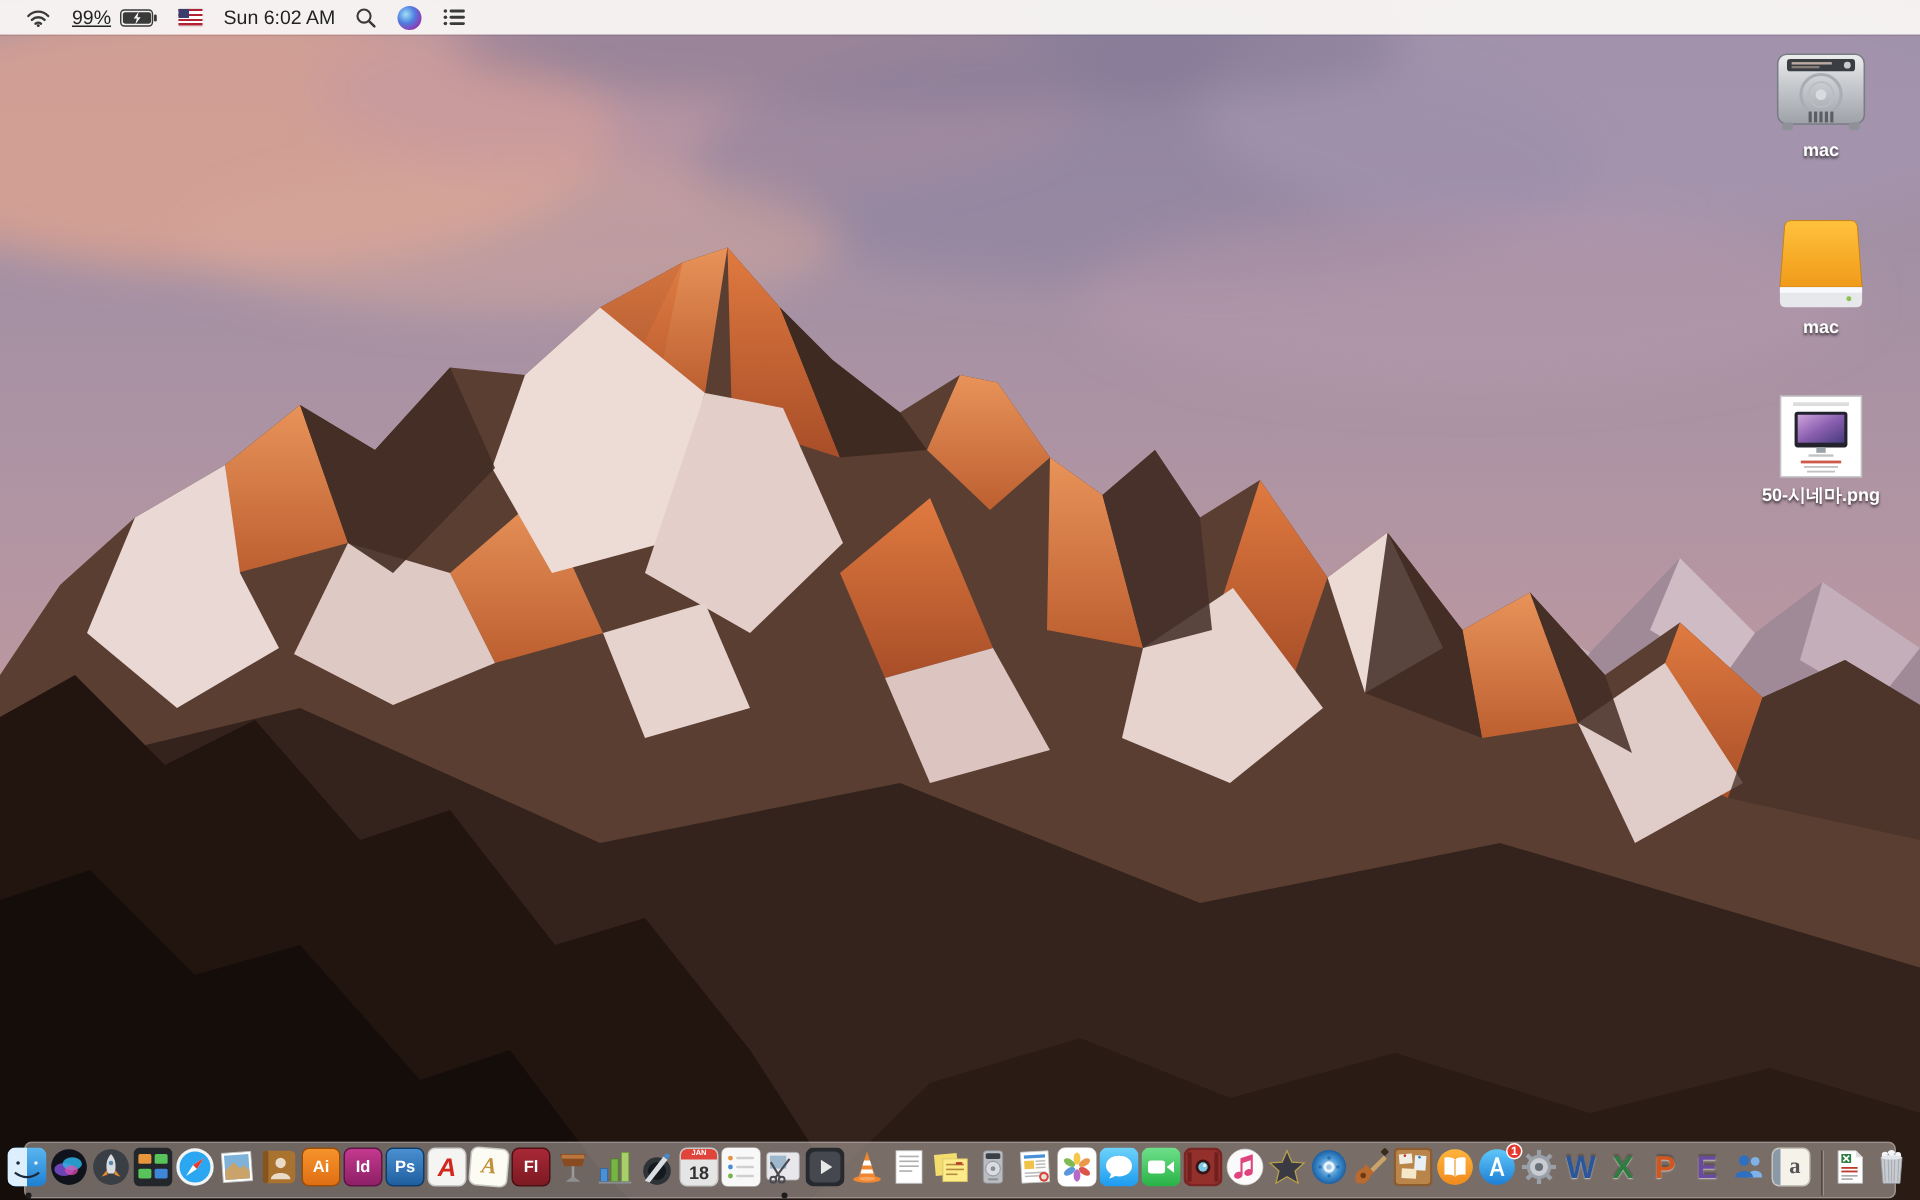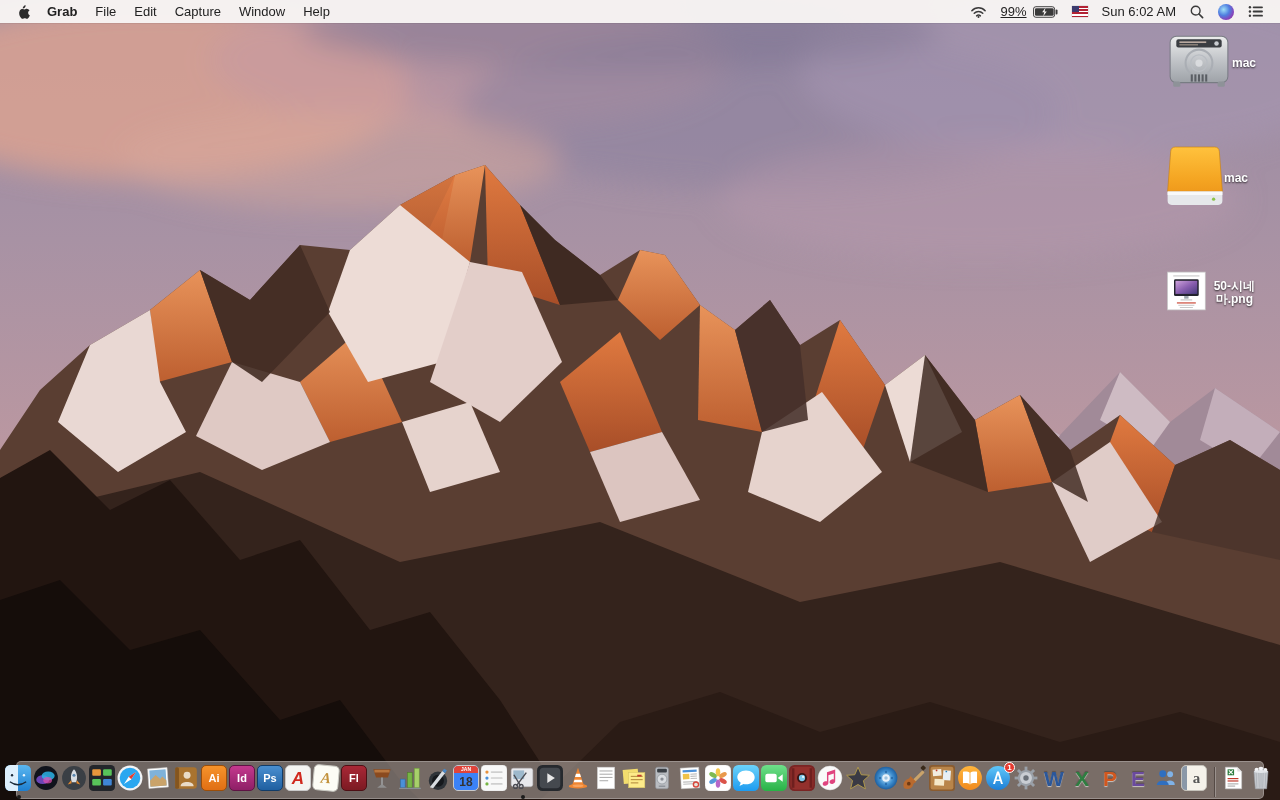--- a/index.html
+++ b/index.html
@@ -23,21 +23,21 @@
   .mb-right .mb-item { padding:0 7px; }
   .flag { width:16px; height:11px; position:relative;
     background:repeating-linear-gradient(180deg,#b22234 0 .85px,#b22234 .8px 1.6px,#fff 1.6px 3.2px);
     background:repeating-linear-gradient(180deg,#b22234 0 1.6px,#fff 1.6px 3.2px);
     box-shadow:0 0 1px rgba(0,0,0,.4); }
   .flag::before { content:""; position:absolute; left:0; top:0; width:7px; height:6px; background:#3c3b6e; }
   .siri-orb { width:16px; height:16px; border-radius:50%;
     background:radial-gradient(circle at 35% 35%, #9fe0f7 0%, #4f7fe0 40%, #8a3fb8 72%, #141a36 100%); }
 
   
-  .desktop-icon { position:absolute; width:96px; display:flex; flex-direction:row;
+  .desktop-icon { position:absolute; width:96px; display:flex; flex-direction:column;
     align-items:center; z-index:10; cursor:default; }
   .desktop-icon .dlabel { margin-top:4px; font-size:12px; font-weight:bold; color:#fff;
     text-shadow:0 1px 2px rgba(0,0,0,.75); text-align:center; line-height:1.1; }
   .di-hd1 { top:34px;  left:1166px; }
   .di-hd2 { top:146px; left:1166px; }
   .di-file{ top:262px; left:1166px; }
 
   
   .dock { position:absolute; left:16px; right:16px; bottom:1px; height:38px; z-index:60;
     background:rgba(186,176,171,0.55); border:1px solid rgba(255,255,255,0.25);
@@ -65,21 +65,21 @@
   .di-acrobat .di-glyph { color:#d0281e; font-size:17px; font-style:italic; }
   .di-font-doc   { background:#fcfcf5; border:1px solid #c9c9c2; transform:rotate(5deg); }
   .di-font-doc .di-glyph { color:#c2913a; font-family:"Liberation Serif","DejaVu Serif",serif;
     font-style:italic; font-size:15px; }
   .di-word .di-glyph, .di-excel .di-glyph, .di-powerpoint .di-glyph, .di-entourage .di-glyph {
     font-size:21px; text-shadow:0 1px 1px rgba(255,255,255,.6), 0 -1px 1px rgba(0,0,0,.25); }
   .di-word .di-glyph { color:#2b579a; }
   .di-excel .di-glyph { color:#2e7d40; }
   .di-powerpoint .di-glyph { color:#d2571e; }
   .di-entourage .di-glyph { color:#6a4a9e; }
-  .di-calendar { background:#3b82f6; border:1px solid #c9c9c9; }
+  .di-calendar { background:#e5e5e5; border:1px solid #c9c9c9; }
   .di-calendar .di-glyph { color:#333; font-size:12px; padding-top:7px; }
   .di-calendar .di-glyph2 { position:absolute; top:0; left:0; right:0; height:7px;
     background:#e0443a; color:#fff; font-size:5px; line-height:7px; text-align:center;
     font-weight:bold; border-radius:4px 4px 0 0; }
   .di-dictionary { background:#f5f2ea; border:1px solid #c5c2ba; }
   .di-dictionary::before { content:""; position:absolute; left:0; top:0; bottom:0; width:5px;
     background:#8a98a8; border-radius:4px 0 0 4px; }
   .di-dictionary .di-glyph { color:#555; font-size:15px;
     font-family:"Liberation Serif","DejaVu Serif",serif; padding-left:5px; }
 </style>
@@ -162,33 +162,20 @@
 
   <polygon points="0,520 200,472 400,562 600,522 800,602 1000,562 1280,645 1280,800 0,800" fill="#34231c"></polygon>
 
   <polygon points="0,478 50,450 110,510 170,480 240,560 300,540 370,630 430,612 500,700 540,762 560,800 0,800" fill="#221510"></polygon>
   <polygon points="0,600 60,580 130,650 200,630 280,720 340,700 400,780 420,800 0,800" fill="#150d0a"></polygon>
   <polygon points="540,800 620,722 720,692 820,732 930,702 1060,742 1180,712 1280,742 1280,800" fill="#2a1b15"></polygon>
 </svg>
 </div>
 
 <header class="menubar">
-  <div class="mb-left">
-    <span class="mb-item apple-menu">
-      <svg width="14" height="16" viewBox="0 0 17 20">
-        <path fill="#2b2b2b" d="M11.8 1.6c.1 1-.3 2-.9 2.8-.7.8-1.8 1.4-2.8 1.3-.1-1 .4-2 1-2.7.7-.8 1.8-1.4 2.7-1.4zM14.9 10.9c0-2 1.7-3 1.8-3.1-1-1.4-2.5-1.6-3-1.7-1.3-.1-2.5.8-3.1.8-.7 0-1.7-.8-2.8-.7-1.4 0-2.7.8-3.4 2.1-1.5 2.5-.4 6.2 1 8.2.7 1 1.5 2.1 2.6 2 1 0 1.4-.6 2.7-.6s1.6.6 2.7.6c1.1 0 1.8-1 2.5-2 .8-1.2 1.1-2.3 1.2-2.4-.1 0-2.2-.9-2.2-3.2z"></path>
-      </svg>
-    </span>
-    <span class="mb-item mb-app">Grab</span>
-    <span class="mb-item">File</span>
-    <span class="mb-item">Edit</span>
-    <span class="mb-item">Capture</span>
-    <span class="mb-item">Window</span>
-    <span class="mb-item">Help</span>
-  </div>
   <div class="mb-right">
     <span class="mb-item">
       <svg width="17" height="14" viewBox="0 0 20 15">
         <g stroke="#3a3a3a" stroke-width="1.8" fill="none" stroke-linecap="round">
           <path d="M2.2 6 A10.5 10.5 0 0 1 17.8 6"></path>
           <path d="M5 9 A7 7 0 0 1 15 9"></path>
           <path d="M7.8 12 A3.5 3.5 0 0 1 12.2 12"></path>
         </g>
         <circle cx="10" cy="13.4" r="1.2" fill="#3a3a3a"></circle>
       </svg>

